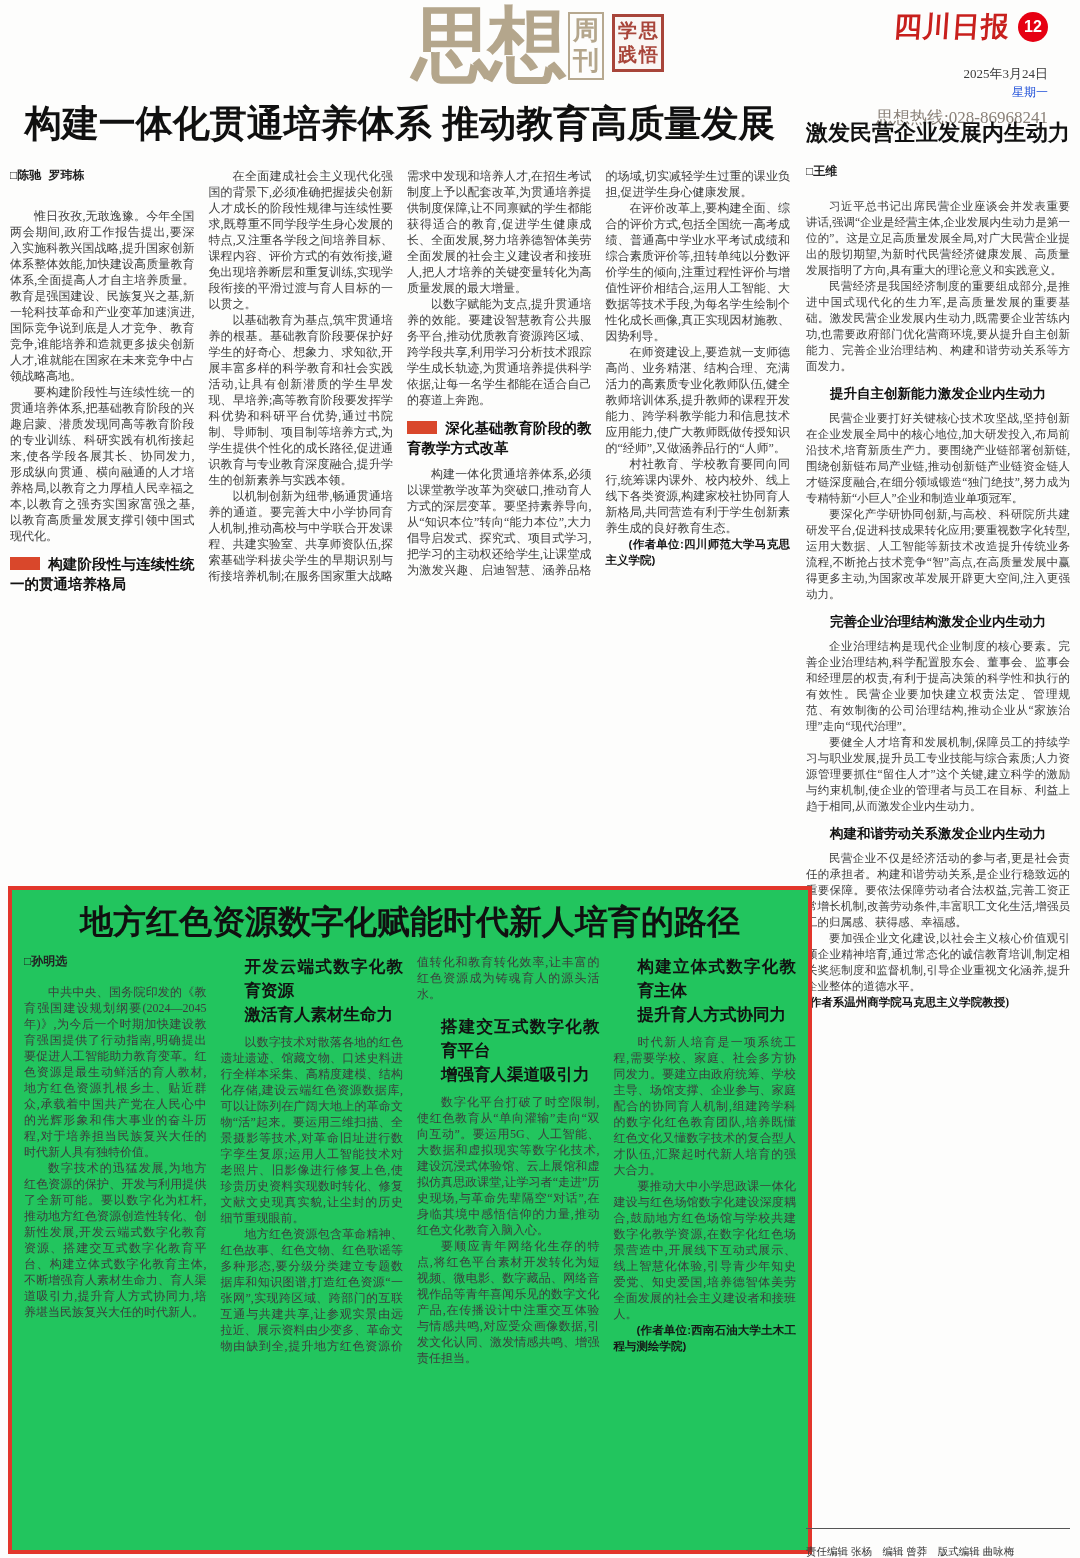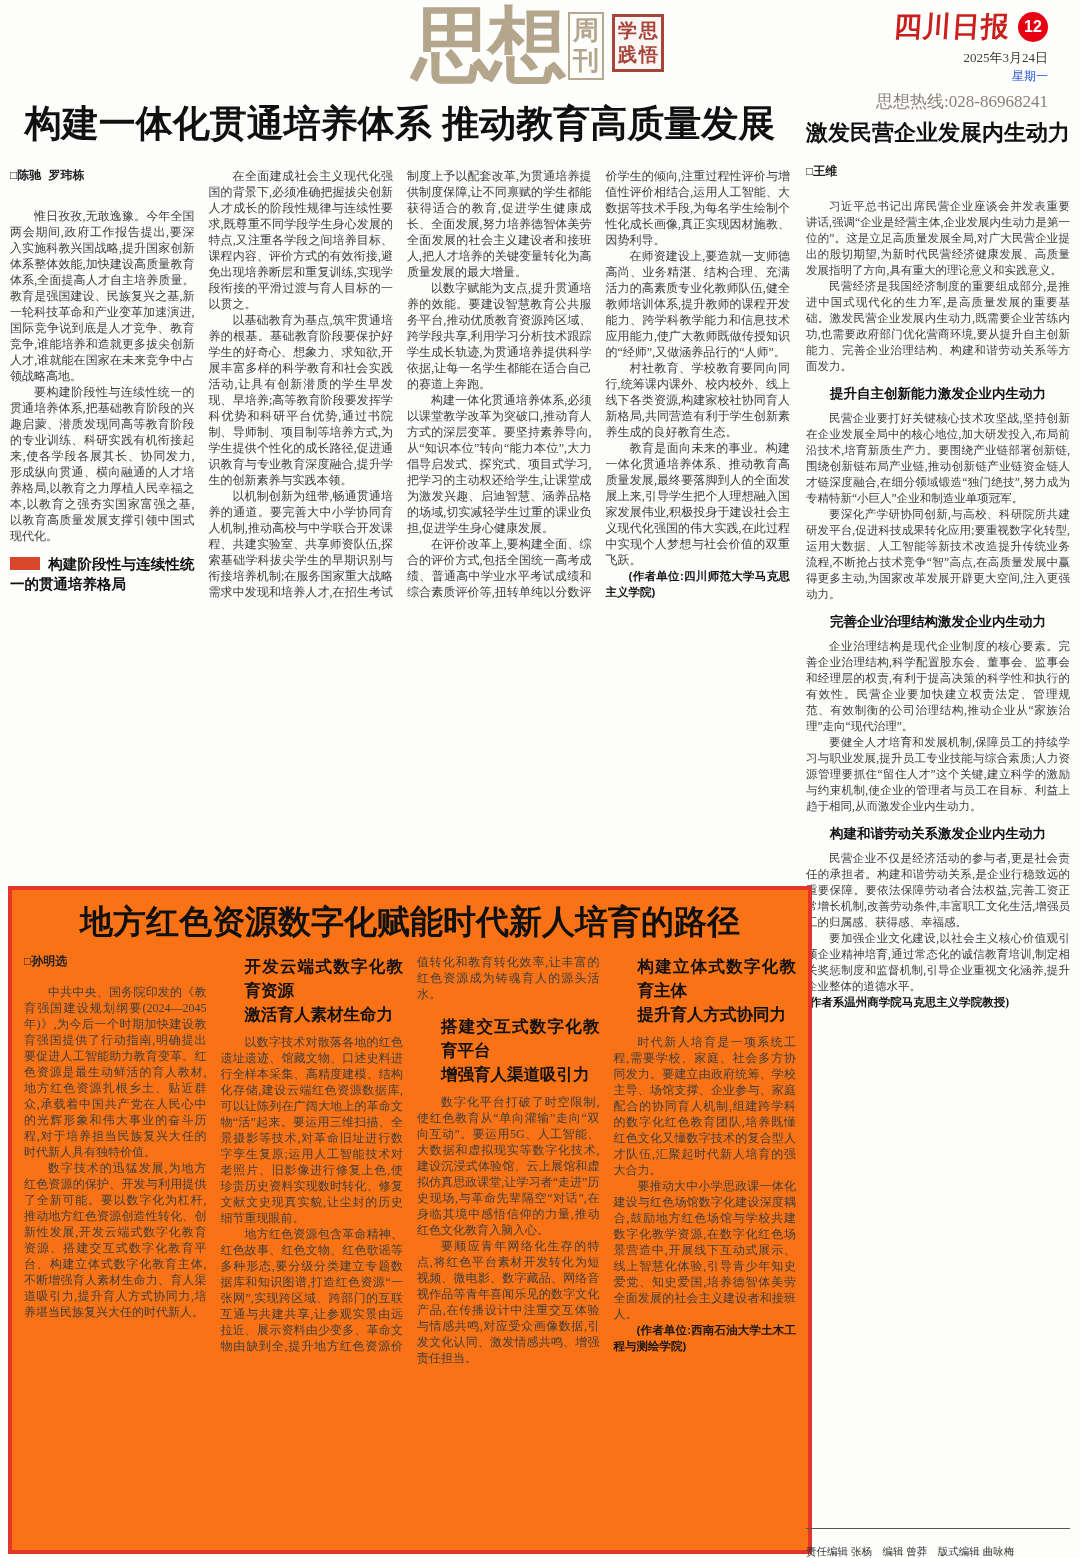--- a/index.html
+++ b/index.html
@@ -29,21 +29,21 @@
   .paper-row{display:flex;align-items:center;justify-content:flex-end;gap:8px;}
   .paper-name{
     font-size:28px;font-weight:900;color:#c8201d;letter-spacing:1px;
     font-family:"Liberation Serif","DejaVu Serif",serif;transform:skewX(-4deg);
   }
   .page-badge{
     width:30px;height:30px;border-radius:50%;background:#e60012;color:#fff;
     font-family:"Liberation Sans","DejaVu Sans",sans-serif;
     font-size:16px;font-weight:700;display:flex;align-items:center;justify-content:center;
   }
-  .pub-date{font-size:13px;color:#3a3a3a;margin-top:3px;font-family:Liberation Serif, serif;}
+  .pub-date{font-size:13px;color:#3a3a3a;margin-top:19px;font-family:Liberation Serif, serif;}
   .weekday{font-size:12px;color:#1d4ed8;margin-top:1px;}
   .hotline{font-size:17px;color:#8a8178;margin-top:5px;}
   
   h1,h2{font-family:"Liberation Sans","DejaVu Sans",sans-serif;color:#101010;margin:0;}
   .body-flow{text-align:justify;font-size:12px;line-height:16px;overflow:hidden;}
   .blk-p{text-indent:2em;margin:0;}
   .blk-byline{font-weight:700;font-size:12px;color:#222;text-indent:0;margin:0 0 24px 0;
     font-family:Liberation Mono, monospace;}
   .blk-attribution{font-weight:700;text-indent:2em;color:#161616;margin-top:0;
     font-family:"Liberation Sans","DejaVu Sans",sans-serif;font-size:11.5px;}
@@ -76,21 +76,21 @@
   .article-right h2{font-size:22px;font-weight:900;line-height:30px;}
   .article-right .body-flow{margin-top:16px;height:1300px;font-size:11.5px;line-height:16px;}
   .article-right .blk-byline{margin-bottom:18px;}
   .article-right .blk-attribution{text-align:left;text-indent:0;font-family:Liberation Serif, serif;}
   .credits{position:absolute;left:806px;top:1528px;width:264px;border-top:1px solid #555;
     padding-top:16px;font-size:10.5px;color:#333;
     font-family:"Liberation Sans","DejaVu Sans",sans-serif;}
   
   .article-bottom{
     position:absolute;left:8px;top:886px;width:772px;height:660px;
-    border:4px solid #e2362b;background:#f97316;padding:0 12px;box-sizing:content-box;
+    border:4px solid #e2362b;background:#22c55e;padding:0 12px;box-sizing:content-box;
   }
   .article-bottom h2{font-size:33px;font-weight:900;text-align:center;line-height:44px;margin-top:10px;}
   .article-bottom .body-flow{margin-top:10px;height:580px;column-count:4;column-gap:14px;}
   .article-bottom .blk-byline{margin-bottom:14px;}
 </style>
 </head>
 <body>
 
 <div class="page">
 
@@ -124,25 +124,25 @@
     <div class="body-flow">
 
     <div class="blk blk-byline">□陈驰 罗玮栋</div>
         <div class="blk blk-p">惟日孜孜,无敢逸豫。今年全国两会期间,政府工作报告提出,要深入实施科教兴国战略,提升国家创新体系整体效能,加快建设高质量教育体系,全面提高人才自主培养质量。教育是强国建设、民族复兴之基,新一轮科技革命和产业变革加速演进,国际竞争说到底是人才竞争、教育竞争,谁能培养和造就更多拔尖创新人才,谁就能在国家在未来竞争中占领战略高地。</div>
         <div class="blk blk-p">要构建阶段性与连续性统一的贯通培养体系,把基础教育阶段的兴趣启蒙、潜质发现同高等教育阶段的专业训练、科研实践有机衔接起来,使各学段各展其长、协同发力,形成纵向贯通、横向融通的人才培养格局,以教育之力厚植人民幸福之本,以教育之强夯实国家富强之基,以教育高质量发展支撑引领中国式现代化。</div>
         <div class="blk blk-subhead-red">构建阶段性与连续性统一的贯通培养格局</div>
         <div class="blk blk-p">在全面建成社会主义现代化强国的背景下,必须准确把握拔尖创新人才成长的阶段性规律与连续性要求,既尊重不同学段学生身心发展的特点,又注重各学段之间培养目标、课程内容、评价方式的有效衔接,避免出现培养断层和重复训练,实现学段衔接的平滑过渡与育人目标的一以贯之。</div>
         <div class="blk blk-p">以基础教育为基点,筑牢贯通培养的根基。基础教育阶段要保护好学生的好奇心、想象力、求知欲,开展丰富多样的科学教育和社会实践活动,让具有创新潜质的学生早发现、早培养;高等教育阶段要发挥学科优势和科研平台优势,通过书院制、导师制、项目制等培养方式,为学生提供个性化的成长路径,促进通识教育与专业教育深度融合,提升学生的创新素养与实践本领。</div>
         <div class="blk blk-p">以机制创新为纽带,畅通贯通培养的通道。要完善大中小学协同育人机制,推动高校与中学联合开发课程、共建实验室、共享师资队伍,探索基础学科拔尖学生的早期识别与衔接培养机制;在服务国家重大战略需求中发现和培养人才,在招生考试制度上予以配套改革,为贯通培养提供制度保障,让不同禀赋的学生都能获得适合的教育,促进学生健康成长、全面发展,努力培养德智体美劳全面发展的社会主义建设者和接班人,把人才培养的关键变量转化为高质量发展的最大增量。</div>
         <div class="blk blk-p">以数字赋能为支点,提升贯通培养的效能。要建设智慧教育公共服务平台,推动优质教育资源跨区域、跨学段共享,利用学习分析技术跟踪学生成长轨迹,为贯通培养提供科学依据,让每一名学生都能在适合自己的赛道上奔跑。</div>
+        <div class="blk blk-subhead-red">深化基础教育阶段的教育教学方式改革</div>
         <div class="blk blk-p">构建一体化贯通培养体系,必须以课堂教学改革为突破口,推动育人方式的深层变革。要坚持素养导向,从“知识本位”转向“能力本位”,大力倡导启发式、探究式、项目式学习,把学习的主动权还给学生,让课堂成为激发兴趣、启迪智慧、涵养品格的场域,切实减轻学生过重的课业负担,促进学生身心健康发展。</div>
         <div class="blk blk-p">在评价改革上,要构建全面、综合的评价方式,包括全国统一高考成绩、普通高中学业水平考试成绩和综合素质评价等,扭转单纯以分数评价学生的倾向,注重过程性评价与增值性评价相结合,运用人工智能、大数据等技术手段,为每名学生绘制个性化成长画像,真正实现因材施教、因势利导。</div>
         <div class="blk blk-p">在师资建设上,要造就一支师德高尚、业务精湛、结构合理、充满活力的高素质专业化教师队伍,健全教师培训体系,提升教师的课程开发能力、跨学科教学能力和信息技术应用能力,使广大教师既做传授知识的“经师”,又做涵养品行的“人师”。</div>
         <div class="blk blk-p">村社教育、学校教育要同向同行,统筹课内课外、校内校外、线上线下各类资源,构建家校社协同育人新格局,共同营造有利于学生创新素养生成的良好教育生态。</div>
-        <div class="blk blk-p">教育是面向未来的事业。构建一体化贯通培养体系、推动教育高质量发展,最终要落脚到人的全面发展上来,引导学生把个人理想融入国家发展伟业,积极投身于建设社会主义现代化强国的伟大实践,在此过程中实现个人梦想与社会价值的双重飞跃。</div>
         <div class="blk blk-attribution">(作者单位:四川师范大学马克思主义学院)</div>
       </div>
   </section>
 
   <aside class="article-right">
     <h2>激发民营企业发展内生动力</h2>
     <div class="body-flow">
 
     <div class="blk blk-byline">□王维</div>
         <div class="blk blk-p">习近平总书记出席民营企业座谈会并发表重要讲话,强调“企业是经营主体,企业发展内生动力是第一位的”。这是立足高质量发展全局,对广大民营企业提出的殷切期望,为新时代民营经济健康发展、高质量发展指明了方向,具有重大的理论意义和实践意义。</div>

